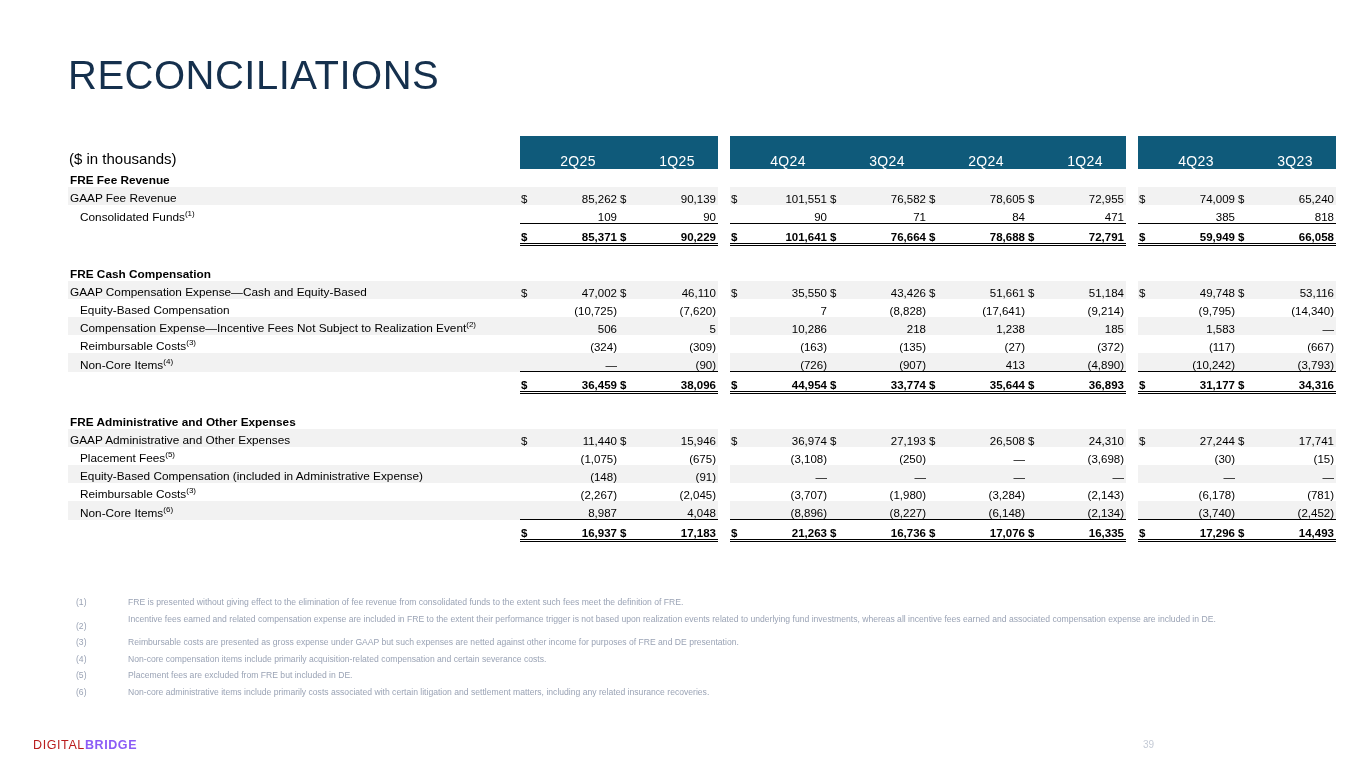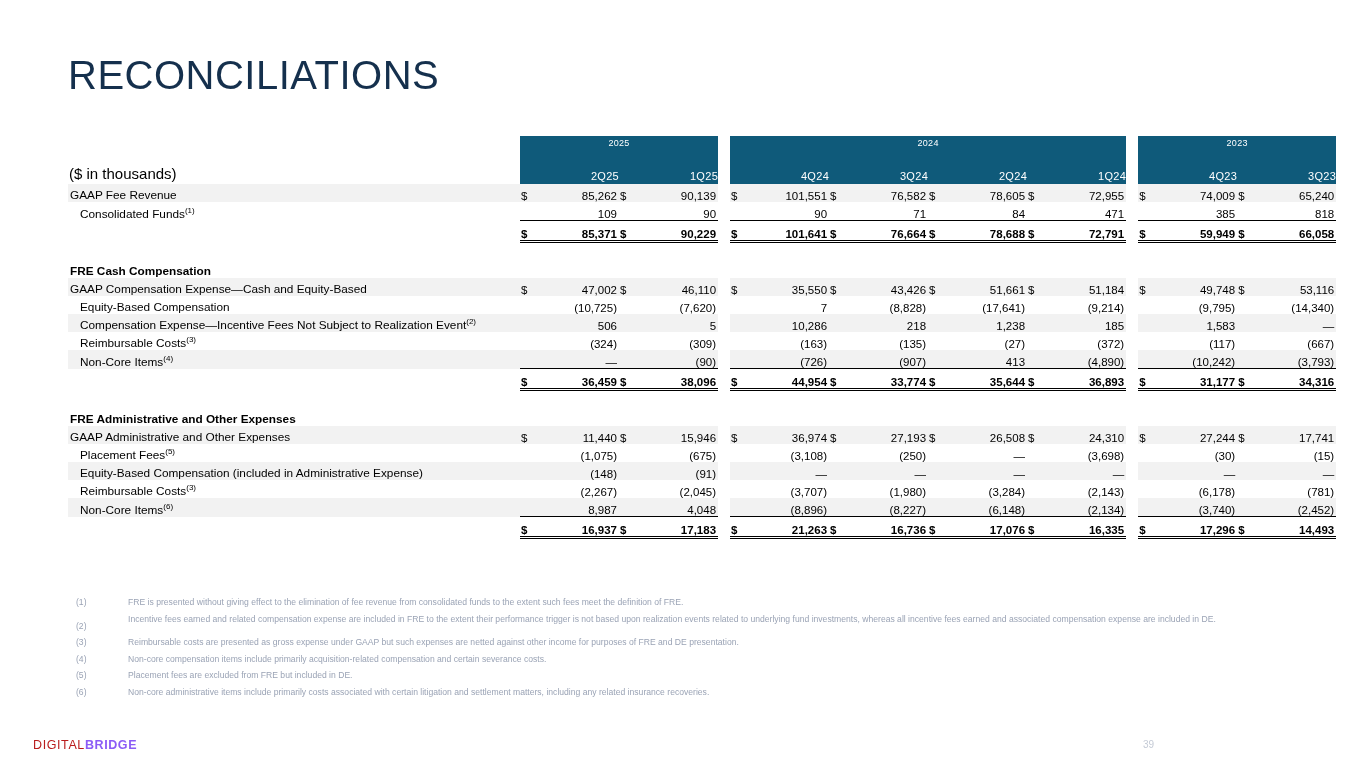--- a/index.html
+++ b/index.html
@@ -67,23 +67,23 @@
     font-size: 9px;
     font-weight: bold;
     text-align: center;
     height: 15px;
     line-height: 15px;
     letter-spacing: 0.3px;
   }
   .qtrband {
     background: #0f5a7a;
     color: #ffffff;
-    font-size: 11px;
+    font-size: 14px;
     font-weight: bold;
-    text-align: right;
+    text-align: center;
     height: 16px;
     line-height: 16px;
     letter-spacing: 0.3px;
   }
   .qtrband-pad { background: #0f5a7a; }
   .spacer-col { background: #ffffff; }
 
   .units-cell {
     font-size: 15px;
     color: #000;
@@ -203,47 +203,43 @@
         <col class="c-cur">
           <col class="c-num">
         <col class="c-gap">
         <col class="c-cur">
           <col class="c-num">
         <col class="c-cur">
           <col class="c-num">
       </colgroup>
       <tbody id="table-body">
           <tr>
-            <td class="spacer-col"></td>
-            <td class="yearband" colspan="4">2025</td>
-            <td class="spacer-col"></td>
-            <td class="yearband" colspan="8">2024</td>
-            <td class="spacer-col"></td>
-            <td class="yearband" colspan="4">2023</td>
-          </tr>
-          <tr>
             <td class="units-cell" rowspan="1">($ in thousands)</td>
             <td class="qtrband-pad"></td>
             <td class="qtrband">2Q25</td>
             <td class="qtrband-pad"></td>
             <td class="qtrband">1Q25</td>
             <td class="spacer-col"></td>
             <td class="qtrband-pad"></td>
             <td class="qtrband">4Q24</td>
             <td class="qtrband-pad"></td>
             <td class="qtrband">3Q24</td>
             <td class="qtrband-pad"></td>
             <td class="qtrband">2Q24</td>
             <td class="qtrband-pad"></td>
             <td class="qtrband">1Q24</td>
             <td class="spacer-col"></td>
             <td class="qtrband-pad"></td>
             <td class="qtrband">4Q23</td>
             <td class="qtrband-pad"></td>
             <td class="qtrband">3Q23</td>
+          </tr>
+          <tr class="row">
+            <td class="label section">FRE Fee Revenue</td>
+            <td colspan="18"></td>
           </tr>
           <tr class="row shade">
             <td class="label sh">GAAP Fee Revenue</td>
             <td class="cur sh">$</td>
             <td class="num sh">85,262</td>
             <td class="cur sh">$</td>
             <td class="num sh">90,139</td>
             <td class="spacer-col"></td>
             <td class="cur sh">$</td>
             <td class="num sh">101,551</td>

